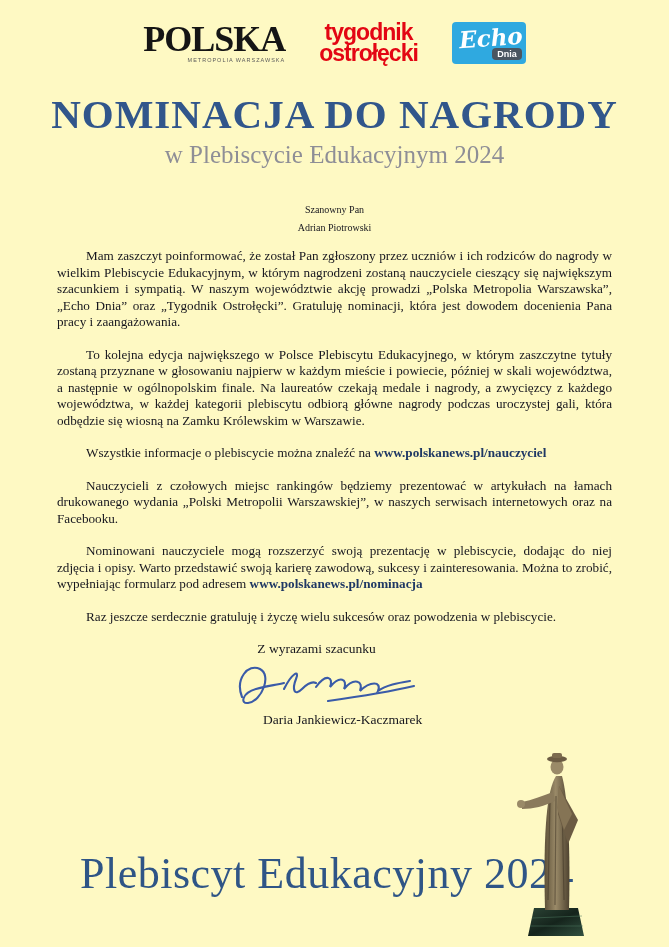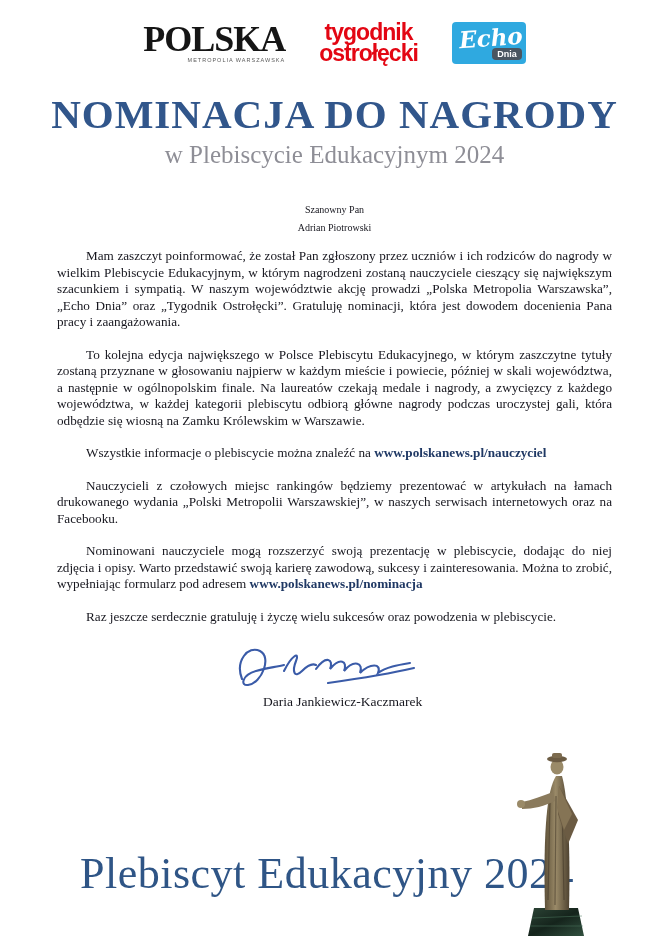--- a/index.html
+++ b/index.html
@@ -1,21 +1,21 @@
 <!DOCTYPE html>
 <html lang="pl"><head>
 <meta charset="utf-8">
 <style>
   * { margin:0; padding:0; box-sizing:border-box; }
   html,body { background:#e8e8e8; }
   .page {
     position:relative;
     width:669px; height:947px;
     margin:0 auto;
-    background:#ffffff;
+    background:#fef9c3;
     font-family:"Liberation Serif", serif;
     color:#16161e;
     overflow:hidden;
   }
   
   .logo-row {
     display:flex; justify-content:center; align-items:center;
     gap:34px; padding-top:20px; height:66px;
   }
   .logo-polska { text-align:right; }
@@ -107,20 +107,21 @@
 
   <div class="body-text">
     <p>Mam zaszczyt poinformować, że został Pan zgłoszony przez uczniów i ich rodziców do nagrody w wielkim Plebiscycie Edukacyjnym, w którym nagrodzeni zostaną nauczyciele cieszący się największym szacunkiem i sympatią. W naszym województwie akcję prowadzi „Polska Metropolia Warszawska”, „Echo Dnia” oraz „Tygodnik Ostrołęcki”. Gratuluję nominacji, która jest dowodem docenienia Pana pracy i zaangażowania.</p>
     <p>To kolejna edycja największego w Polsce Plebiscytu Edukacyjnego, w którym zaszczytne tytuły zostaną przyznane w głosowaniu najpierw w każdym mieście i powiecie, później w skali województwa, a następnie w ogólnopolskim finale. Na laureatów czekają medale i nagrody, a zwycięzcy z każdego województwa, w każdej kategorii plebiscytu odbiorą główne nagrody podczas uroczystej gali, która odbędzie się wiosną na Zamku Królewskim w Warszawie.</p>
     <p><span>Wszystkie informacje o plebiscycie można znaleźć na </span><a href="#" class="inline-link">www.polskanews.pl/nauczyciel</a></p>
     <p>Nauczycieli z czołowych miejsc rankingów będziemy prezentować w artykułach na łamach drukowanego wydania „Polski Metropolii Warszawskiej”, w naszych serwisach internetowych oraz na Facebooku.</p>
     <p><span>Nominowani nauczyciele mogą rozszerzyć swoją prezentację w plebiscycie, dodając do niej zdjęcia i opisy. Warto przedstawić swoją karierę zawodową, sukcesy i zainteresowania. Można to zrobić, wypełniając formularz pod adresem </span><a href="#" class="inline-link">www.polskanews.pl/nominacja</a></p>
     <p>Raz jeszcze serdecznie gratuluję i życzę wielu sukcesów oraz powodzenia w plebiscycie.</p>
   </div>
 
+  <div class="closing">Z wyrazami szacunku</div>
 
   <div class="signature-wrap">
     <svg width="195" height="52" viewBox="0 0 195 52">
       <g fill="none" stroke="#3a5ba8" stroke-width="2.1" stroke-linecap="round">
         <path d="M10,38 C3,20 16,4 28,10 C40,16 30,42 16,44 C8,45 10,34 24,30 C34,27 44,26 52,24"></path>
         <path d="M52,30 C60,14 68,10 64,20 C60,30 62,38 70,30 C76,24 80,22 84,24"></path>
         <path d="M84,28 C94,14 102,18 98,28 C108,16 116,20 112,30 C122,18 132,22 128,32 C138,22 150,22 146,32 C154,26 166,24 178,22"></path>
         <path d="M96,42 C124,38 152,34 182,27"></path>
       </g>
     </svg>

